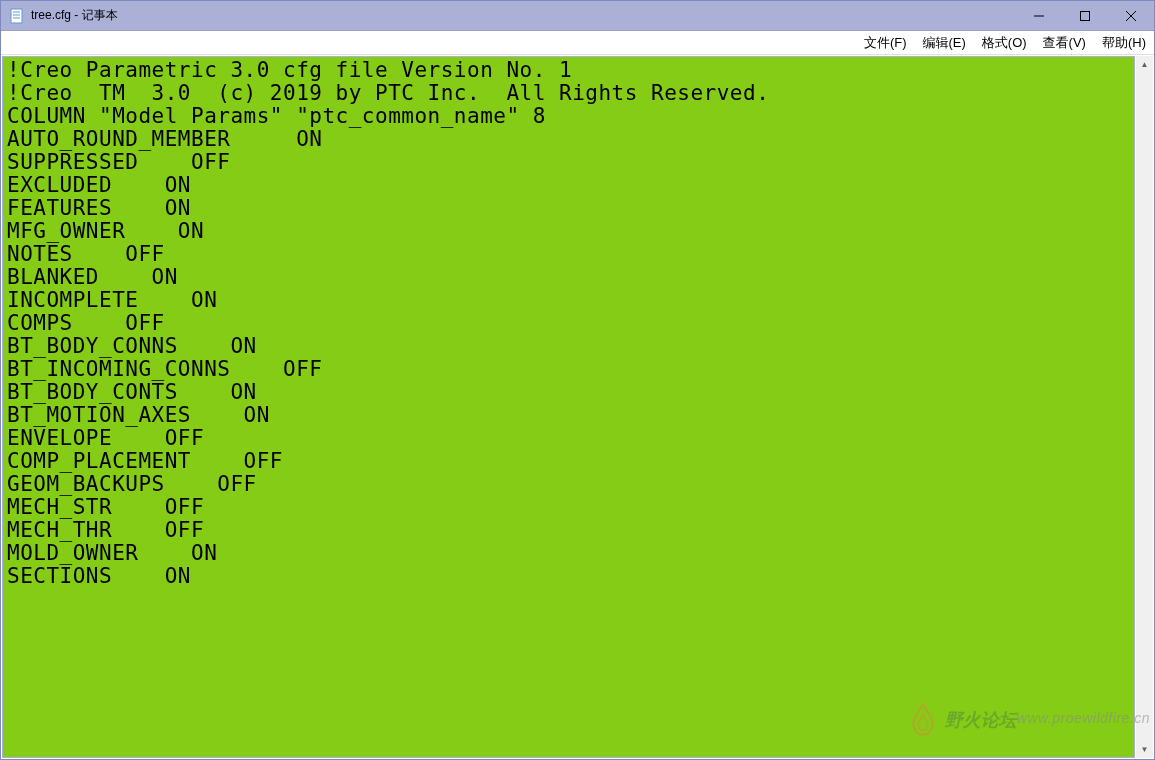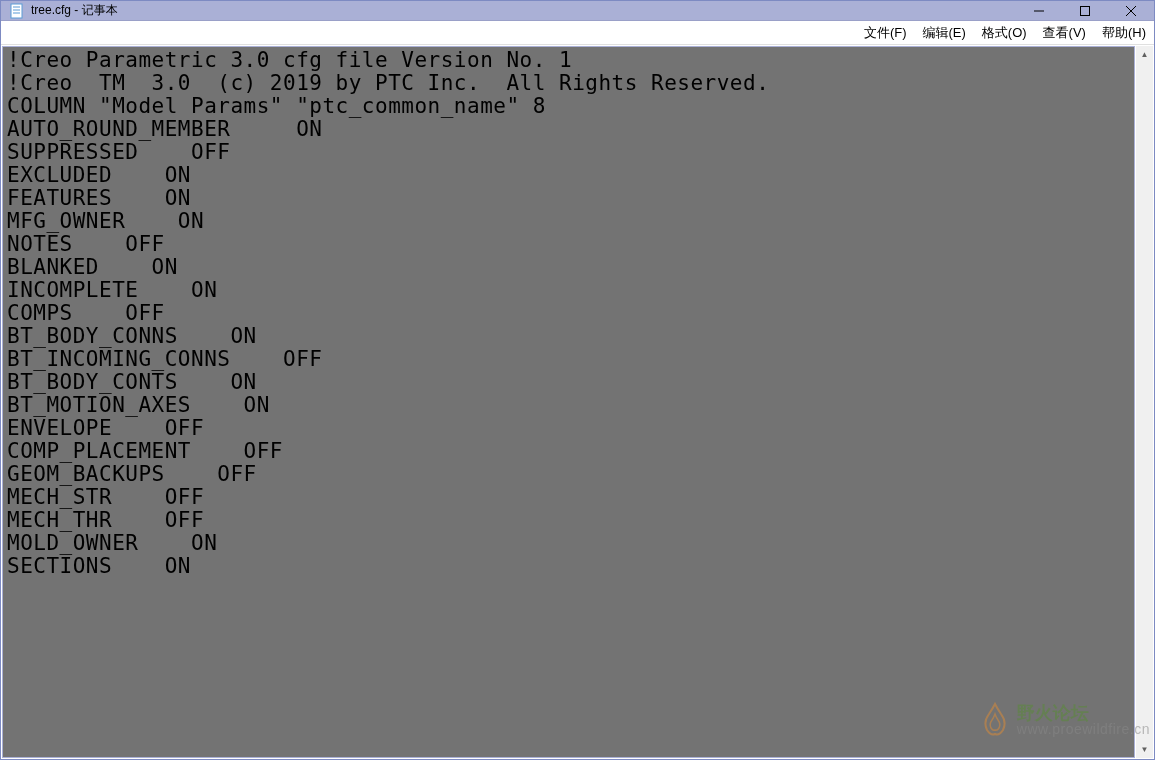--- a/index.html
+++ b/index.html
@@ -17,21 +17,21 @@
     }
     .window {
       width: 100%;
       height: 100%;
       background: #ffffff;
       border: 1px solid #7d8ac2;
       display: flex;
       flex-direction: column;
     }
     .titlebar {
-      height: 20px;
+      height: 30px;
       background: #aab0d6;
       display: flex;
       align-items: center;
       padding-left: 8px;
       border-bottom: 1px solid #9aa0c8;
     }
     .titlebar-icon {
       width: 16px;
       height: 16px;
       margin-right: 6px;
@@ -75,21 +75,21 @@
       cursor: pointer;
     }
     .content-wrapper {
       flex: 1;
       display: flex;
       position: relative;
       overflow: hidden;
     }
     .text-area {
       flex: 1;
-      background: #737373;
+      background: #84cc16;
       border: 1px solid #aab0d6;
       margin: 1px;
       padding: 2px 4px;
       font-family: "SimSun", "NSimSun", "宋体", monospace;
       font-size: 21px;
       line-height: 23px;
       white-space: pre;
       overflow: hidden;
       color: #000;
       letter-spacing: 0.5px;
@@ -141,22 +141,23 @@
       opacity: 0.55;
       pointer-events: none;
     }
     .watermark-logo {
       width: 40px;
       height: 36px;
       margin-right: 2px;
     }
     .watermark-text {
       display: flex;
-      flex-direction: column;
+      flex-direction: row;
       line-height: 1;
+      font-style: italic;
     }
     .watermark-cn {
       font-size: 18px;
       font-weight: bold;
       color: #5a8a3a;
       font-family: "Microsoft YaHei", sans-serif;
     }
     .watermark-url {
       font-size: 14px;
       color: #888;

